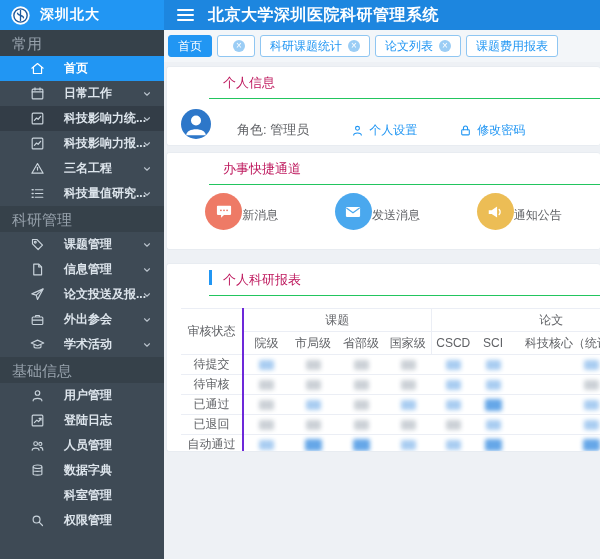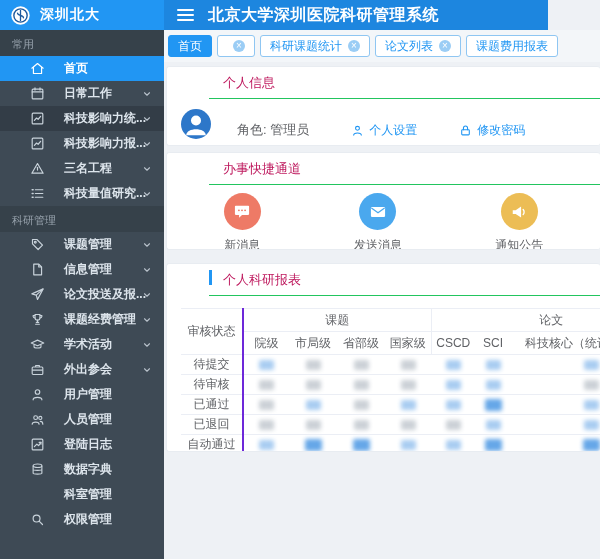--- a/index.html
+++ b/index.html
@@ -1,35 +1,35 @@
 <!DOCTYPE html>
 <html><head>
 <meta charset="utf-8">
 <style>
   * { margin:0; padding:0; box-sizing:border-box; }
   html,body { width:600px; height:559px; overflow:hidden; background:#eef1f5;
     font-family:"Liberation Sans","DejaVu Sans",sans-serif; }
 
   
-  .topbar { position:absolute; left:0; top:0; width:548px; height:30px;
+  .topbar { position:absolute; left:0; top:0; width:600px; height:30px;
     background:#1d86df; display:flex; align-items:center; z-index:5; }
   .brand { width:164px; height:30px; background:#2196f3; display:flex;
     align-items:center; padding-left:10px; flex:none; }
   .brand-emblem { width:21px; height:21px; flex:none; }
   .brand-text { color:#fff; font-size:14px; font-weight:bold; margin-left:9px;
     letter-spacing:1px; }
   .burger { width:17px; margin-left:13px; cursor:pointer; }
   .burger div { height:2px; background:#fff; margin:3px 0; border-radius:1px; }
   .app-title { color:#fff; font-size:16px; font-weight:bold; margin-left:14px;
     letter-spacing:.5px; }
 
   
   .sidebar { position:absolute; left:0; top:30px; width:164px; bottom:0;
     background:#3e4a55; overflow:hidden; }
-  .side-label { height:26px; line-height:28px; font-size:11px; color:#97a2ac;
+  .side-label { height:26px; line-height:28px; font-size:15px; color:#97a2ac;
     padding-left:12px; background:rgba(0,0,0,.12); }
   .side-item { height:25px; display:flex; align-items:center; color:#dde5ec;
     font-size:12px; font-weight:bold; cursor:pointer; position:relative; }
   .side-item.active { background:#2196f3; color:#fff; }
   .side-item.highlight { background:#333d47; }
   .side-icon { width:15px; height:15px; margin-left:30px; flex:none;
     color:#c9d3db; display:flex; align-items:center; }
   .side-item.active .side-icon { color:#fff; }
   .side-icon svg { width:15px; height:15px; }
   .side-text { margin-left:19px; white-space:nowrap; }
@@ -66,21 +66,21 @@
   .avatar svg { width:30px; height:30px; }
   .role-text { font-size:13px; color:#606266; margin-left:26px; }
   .info-link { display:flex; align-items:center; color:#2196f3; font-size:12px;
     margin-left:42px; cursor:pointer; }
   .info-link svg { width:13px; height:13px; margin-right:5px; }
 
   
   #panel-quick { height:98px; margin-top:6px; }
   #panel-quick .body { display:flex; justify-content:space-around;
     padding:8px 10px 0; }
-  .q-item { display:flex; flex-direction:column; align-items:center;
+  .q-item { display:flex; flex-direction:row; align-items:center;
     cursor:pointer; }
   .q-circle { width:37px; height:37px; border-radius:50%; display:flex;
     align-items:center; justify-content:center; }
   .q-circle svg { width:20px; height:20px; }
   .q-label { font-size:12px; color:#606266; margin-top:7px; }
 
   
   #panel-today { height:91px; margin-top:7px; }
   .tiles { display:flex; margin-top:8px; height:47px; }
   .tile { width:143px; height:47px; display:flex; flex-direction:column;
@@ -233,84 +233,72 @@
           <path d="M10 13 L21 3"></path>
         </svg>
       </span>
       <span class="side-text">论文投送及报...</span>
       <span class="side-chev"><svg viewBox="0 0 24 24" fill="none" stroke="currentColor" stroke-width="2.6" stroke-linecap="round" stroke-linejoin="round">
           <path d="M6 9 L12 15 L18 9"></path>
         </svg></span>
     </div>
     <div class="side-item">
       <span class="side-icon">
-        <svg viewBox="0 0 24 24" fill="none" stroke="currentColor" stroke-width="1.8" stroke-linecap="round" stroke-linejoin="round">
-          <path d="M8 4 H16 V9 A4 4 0 0 1 8 9 Z"></path>
-          <path d="M8 5.5 H5 V7 A3 3 0 0 0 8 9.5 M16 5.5 H19 V7 A3 3 0 0 1 16 9.5"></path>
-          <path d="M12 13 V16 M9 19.5 H15 M10 16.5 H14"></path>
-        </svg>
-      </span>
-      <span class="side-text">课题经费管理</span>
+        <svg viewBox="0 0 24 24" fill="none" stroke="currentColor" stroke-width="1.8" stroke-linejoin="round">
+          <rect x="3.5" y="8" width="17" height="12" rx="1.5"></rect>
+          <path d="M9 8 V5.5 H15 V8 M3.5 13 H20.5"></path>
+        </svg>
+      </span>
+      <span class="side-text">外出参会</span>
       <span class="side-chev"><svg viewBox="0 0 24 24" fill="none" stroke="currentColor" stroke-width="2.6" stroke-linecap="round" stroke-linejoin="round">
           <path d="M6 9 L12 15 L18 9"></path>
         </svg></span>
     </div>
     <div class="side-item">
       <span class="side-icon">
         <svg viewBox="0 0 24 24" fill="none" stroke="currentColor" stroke-width="1.8" stroke-linejoin="round">
           <path d="M12 5 L22 9.5 L12 14 L2 9.5 Z"></path>
           <path d="M6.5 11.8 V16 C6.5 18 17.5 18 17.5 16 V11.8"></path>
         </svg>
       </span>
       <span class="side-text">学术活动</span>
       <span class="side-chev"><svg viewBox="0 0 24 24" fill="none" stroke="currentColor" stroke-width="2.6" stroke-linecap="round" stroke-linejoin="round">
           <path d="M6 9 L12 15 L18 9"></path>
         </svg></span>
     </div>
-    <div class="side-item">
-      <span class="side-icon">
-        <svg viewBox="0 0 24 24" fill="none" stroke="currentColor" stroke-width="1.8" stroke-linejoin="round">
-          <rect x="3.5" y="8" width="17" height="12" rx="1.5"></rect>
-          <path d="M9 8 V5.5 H15 V8 M3.5 13 H20.5"></path>
-        </svg>
-      </span>
-      <span class="side-text">外出参会</span>
-      <span class="side-chev"><svg viewBox="0 0 24 24" fill="none" stroke="currentColor" stroke-width="2.6" stroke-linecap="round" stroke-linejoin="round">
-          <path d="M6 9 L12 15 L18 9"></path>
-        </svg></span>
-    </div>
+    <div class="side-label">基础信息</div>
     <div class="side-item">
       <span class="side-icon">
         <svg viewBox="0 0 24 24" fill="none" stroke="currentColor" stroke-width="1.9" stroke-linecap="round">
           <circle cx="12" cy="8" r="3.6"></circle>
           <path d="M5 20.5 C5 15.2 19 15.2 19 20.5"></path>
         </svg>
       </span>
       <span class="side-text">用户管理</span>
+    </div>
+    <div class="side-item">
+      <span class="side-icon">
+        <svg viewBox="0 0 24 24" fill="none" stroke="currentColor" stroke-width="1.9" stroke-linecap="round" stroke-linejoin="round">
+          <rect x="3.5" y="3.5" width="17" height="17" rx="1.5"></rect>
+          <path d="M7 15.5 L11 11.5 L13.8 13.8 L17.5 8.5"></path>
+          <path d="M14.5 8.5 H17.5 V11.5"></path>
+        </svg>
+      </span>
+      <span class="side-text">登陆日志</span>
     </div>
     <div class="side-item">
       <span class="side-icon">
         <svg viewBox="0 0 24 24" fill="none" stroke="currentColor" stroke-width="1.8" stroke-linecap="round">
           <circle cx="9" cy="9" r="3"></circle>
           <path d="M3.5 19.5 C3.5 15.2 14.5 15.2 14.5 19.5"></path>
           <circle cx="16.5" cy="9.5" r="2.5"></circle>
           <path d="M16.5 15 C19.3 15 20.5 16.8 20.5 19.5"></path>
         </svg>
       </span>
       <span class="side-text">人员管理</span>
-    </div>
-    <div class="side-item">
-      <span class="side-icon">
-        <svg viewBox="0 0 24 24" fill="none" stroke="currentColor" stroke-width="1.9" stroke-linecap="round" stroke-linejoin="round">
-          <rect x="3.5" y="3.5" width="17" height="17" rx="1.5"></rect>
-          <path d="M7 15.5 L11 11.5 L13.8 13.8 L17.5 8.5"></path>
-          <path d="M14.5 8.5 H17.5 V11.5"></path>
-        </svg>
-      </span>
-      <span class="side-text">登陆日志</span>
     </div>
     <div class="side-item">
       <span class="side-icon">
         <svg viewBox="0 0 24 24" fill="none" stroke="currentColor" stroke-width="1.8">
           <ellipse cx="12" cy="6" rx="7" ry="2.8"></ellipse>
           <path d="M5 6 V18 C5 19.8 19 19.8 19 18 V6 M5 12 C5 13.8 19 13.8 19 12"></path>
         </svg>
       </span>
       <span class="side-text">数据字典</span>
     </div>

